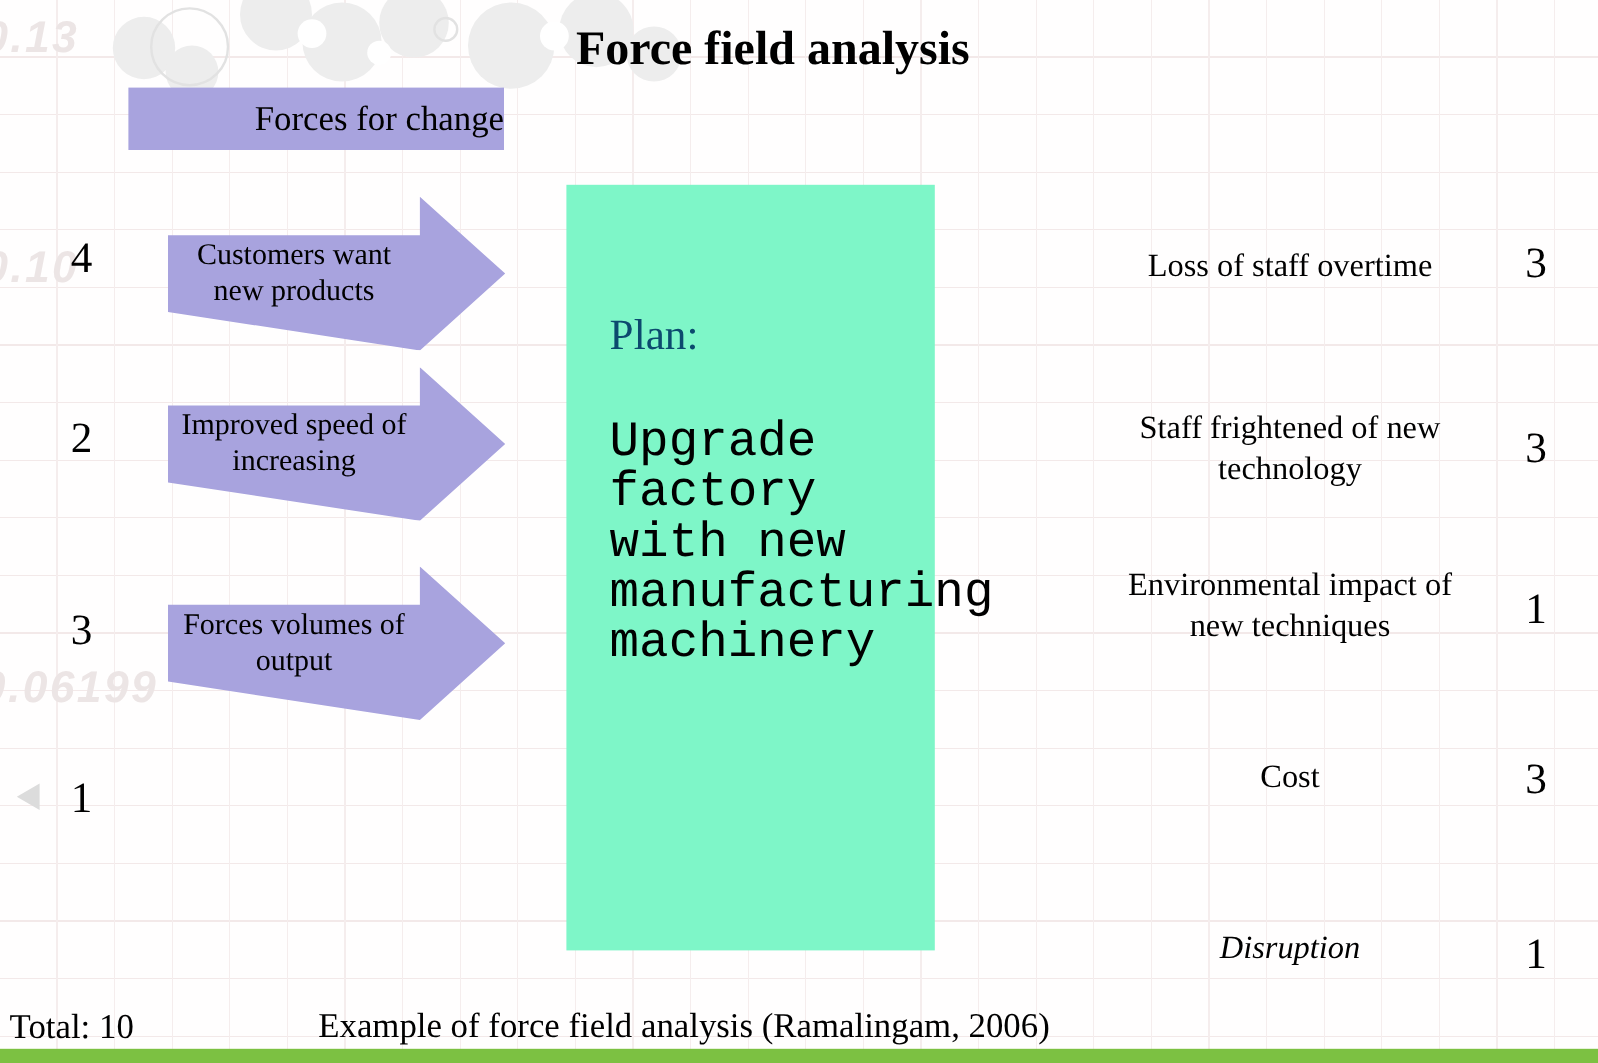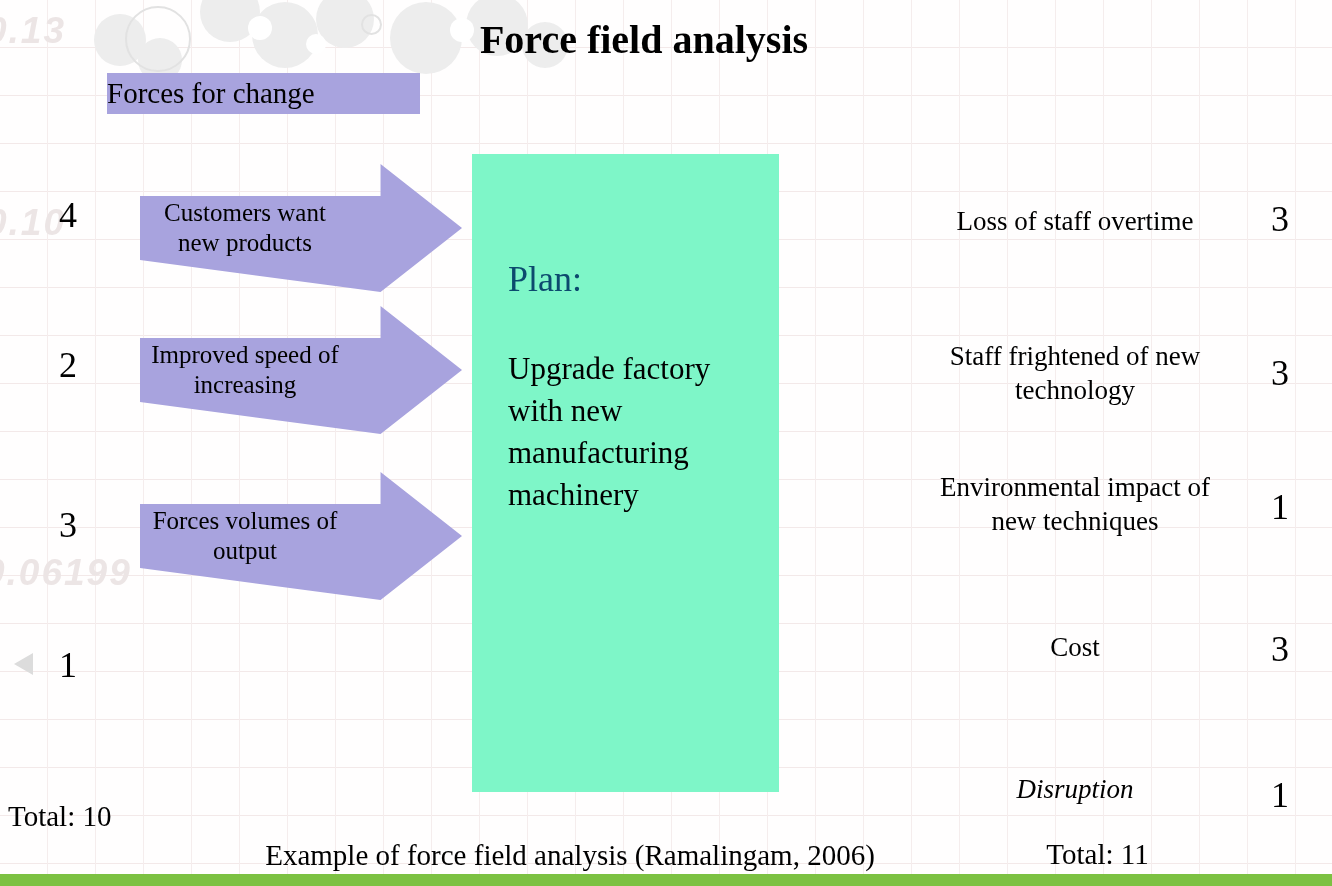--- a/index.html
+++ b/index.html
@@ -10,39 +10,39 @@
       repeating-linear-gradient(to bottom, transparent 0 47px, #f3e9e9 47px 48px);
   }
   
   .bubble{position:absolute;border-radius:50%;background:#ededed;}
   .bubble.white{background:#ffffff;}
   .ring{position:absolute;border-radius:50%;border:2px solid #e2e2e2;background:transparent;}
   .wm{position:absolute;font-style:italic;font-weight:bold;color:#ece5e5;font-size:37px;letter-spacing:2px;font-family:"Liberation Sans",sans-serif;}
   .tri-left{position:absolute;width:0;height:0;border-top:11px solid transparent;border-bottom:11px solid transparent;border-right:19px solid #dcdcdc;}
   
   .title{position:absolute;left:0;top:16px;width:1288px;text-align:center;font-size:40px;font-weight:bold;color:#000;}
-  .hdr-left{position:absolute;left:107px;top:73px;width:313px;height:41px;background:#A8A3DE;
-    display:flex;align-items:center;justify-content:flex-start;font-size:29px;color:#000;}
+  .hdr-left{position:absolute;left:107px;top:73px;width:313px;height:52px;background:#A8A3DE;
+    display:flex;align-items:center;justify-content:flex-end;font-size:29px;color:#000;}
   .hdr-right{position:absolute;left:915px;top:76px;width:330px;text-align:center;font-size:29px;color:#000;}
   
   .plan{position:absolute;left:472px;top:154px;width:307px;height:638px;background:#7EF6C8;}
   .plan-heading{position:absolute;left:36px;top:104px;font-size:36px;color:#0c4a6e;}
-  .plan-body{position:absolute;left:36px;top:194px;width:264px;font-size:31px;line-height:42px;color:#000;}
+  .plan-body{position:absolute;left:36px;top:194px;width:264px;font-size:41px;line-height:42px;color:#000;font-family:Liberation Mono, monospace;}
   
   .arrow{position:absolute;left:140px;width:281px;height:128px;background:#A8A3DE;
-    clip-path:polygon(0 25%,74.7% 25%,74.7% 0,100% 50%,74.7% 100%,0 75%);padding-left:41px;}
+    clip-path:polygon(0 25%,74.7% 25%,74.7% 0,100% 50%,74.7% 100%,0 75%);}
   .arrow-label{position:absolute;left:0;top:25%;width:210px;height:50%;
     display:flex;align-items:center;justify-content:center;text-align:center;
     font-size:25px;line-height:1.22;color:#000;}
   .arrow-label span{display:block;width:200px;}
   .score{position:absolute;font-size:36px;color:#000;text-align:center;}
   .score-l{left:46px;width:44px;}
   .score-r{left:1253px;width:54px;}
   .r-label{position:absolute;left:925px;width:300px;text-align:center;font-size:27px;line-height:34px;color:#000;}
-  .total{position:absolute;font-size:29px;color:#000;}
+  .total{position:absolute;font-size:29px;color:#000;margin-top:40px;}
   .caption{position:absolute;left:210px;top:839px;width:720px;text-align:center;font-size:29px;color:#000;}
   .bottom-bar{position:absolute;left:0;bottom:0;width:100%;height:12px;background:#7CC142;}
 </style>
 </head>
 <body>
 
 <div id="stage">
 
   <div>
     <div class="bubble" style="left:94px;top:14px;width:52px;height:52px;"></div>

